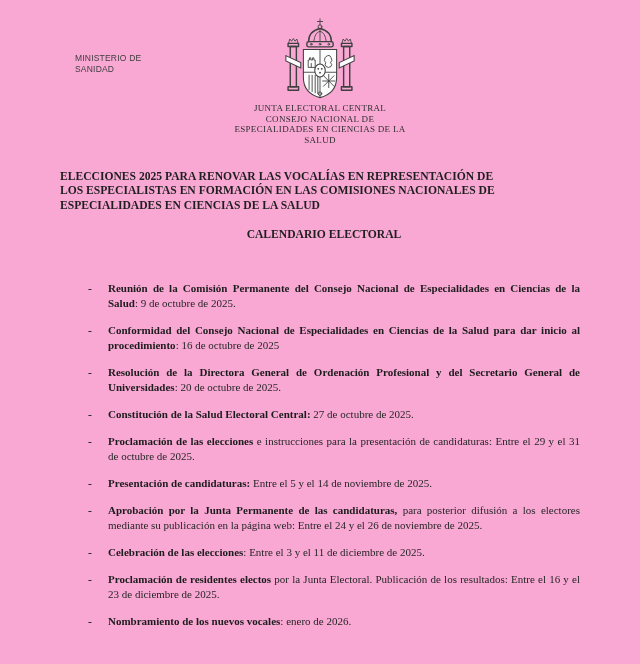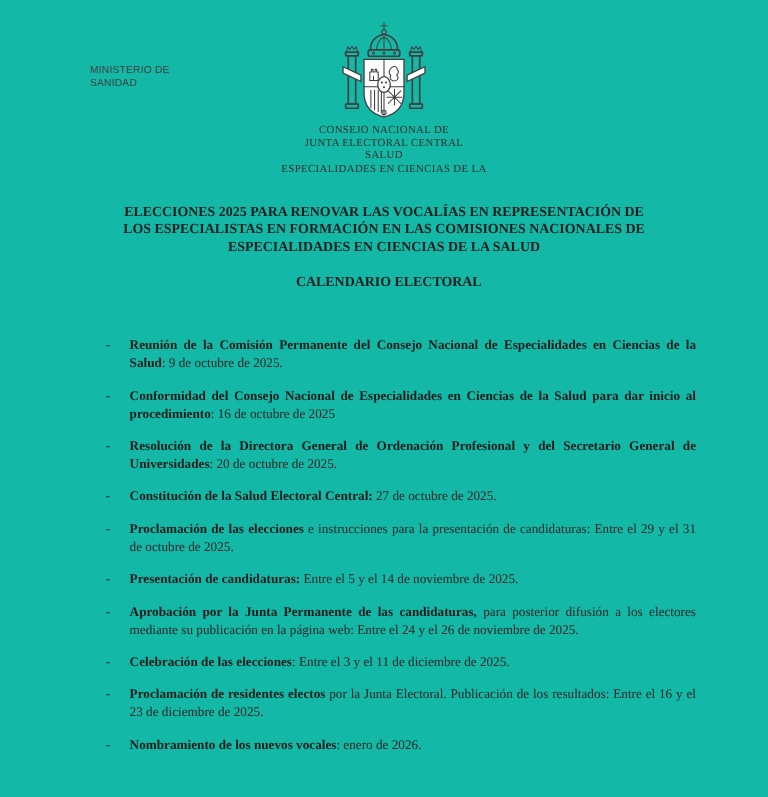--- a/index.html
+++ b/index.html
@@ -1,36 +1,36 @@
 <!DOCTYPE html>
 <html><head>
 <meta charset="utf-8">
 <style>
   html,body{margin:0;padding:0;background:#e9e9e9;}
   .page{
-    position:relative;width:640px;height:664px;background:#14b8a6;
+    position:relative;width:640px;height:664px;background:#f9a8d4;
     font-family:"Liberation Serif", serif;color:#262626;overflow:hidden;
     margin:0 auto;
   }
   
   .ministry{
     position:absolute;top:53px;
     font-family:"Liberation Sans", sans-serif;
     font-size:8.5px;line-height:11px;letter-spacing:.2px;color:#3d3d3d;
   }
   .ministry-left{left:75px;}
   .ministry-right{left:445px;}
   .emblem{position:absolute;top:18px;left:50%;transform:translateX(-50%);}
   .org-caption{
     position:absolute;top:103px;left:0;width:100%;text-align:center;
     font-size:9px;line-height:10.5px;letter-spacing:.3px;color:#2e2e2e;
   }
   
   .title{
-    position:absolute;top:170px;left:60px;right:60px;text-align:center;
+    position:absolute;top:170px;left:60px;right:60px;text-align:left;
     font-weight:bold;font-size:11.6px;line-height:14.3px;color:#1f1f1f;
   }
   .subtitle{
     position:absolute;top:228px;left:4px;width:100%;text-align:center;
     font-weight:bold;font-size:11.6px;color:#1f1f1f;
   }
   
   .calendar{position:absolute;top:281px;left:88px;right:60px;}
   .cal-item{display:flex;margin:0 0 12px 0;}
   .cal-dash{flex:0 0 20px;font-size:11.5px;line-height:15px;}
@@ -94,24 +94,24 @@
       <circle class="solid" cx="48" cy="58" r="1"></circle>
         <circle class="solid" cx="52" cy="58" r="1"></circle>
         <circle class="solid" cx="50" cy="62.5" r="1"></circle>
 
       <circle class="thin" cx="50" cy="86.5" r="2"></circle>
     </svg>
   </div>
 
 
   <div class="org-caption">
+    <div>JUNTA ELECTORAL CENTRAL</div>
     <div>CONSEJO NACIONAL DE</div>
-    <div>JUNTA ELECTORAL CENTRAL</div>
+    <div>ESPECIALIDADES EN CIENCIAS DE LA</div>
     <div>SALUD</div>
-    <div>ESPECIALIDADES EN CIENCIAS DE LA</div>
   </div>
 
   <div class="title">
     <div>ELECCIONES 2025 PARA RENOVAR LAS VOCALÍAS EN REPRESENTACIÓN DE</div>
     <div>LOS ESPECIALISTAS EN FORMACIÓN EN LAS COMISIONES NACIONALES DE</div>
     <div>ESPECIALIDADES EN CIENCIAS DE LA SALUD</div>
   </div>
   <div class="subtitle">CALENDARIO ELECTORAL</div>
 
   <div class="calendar">

